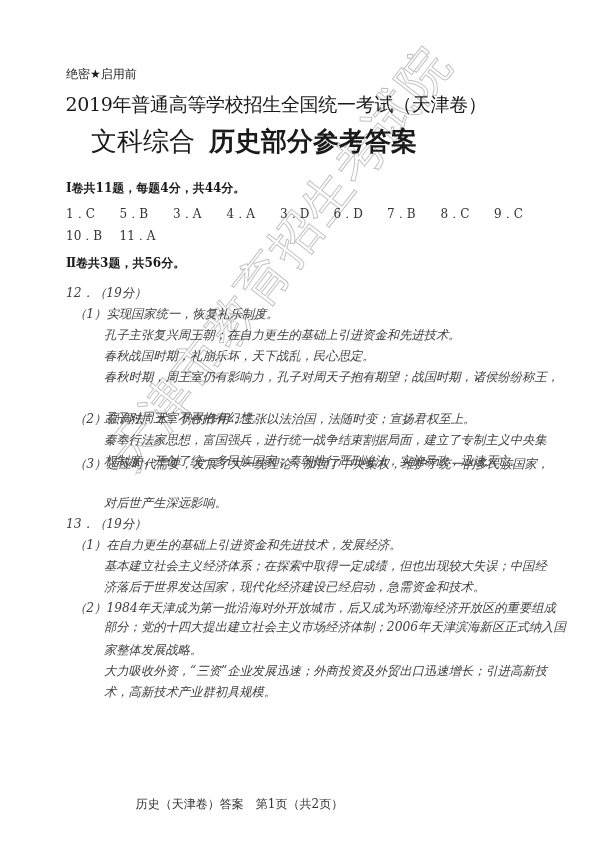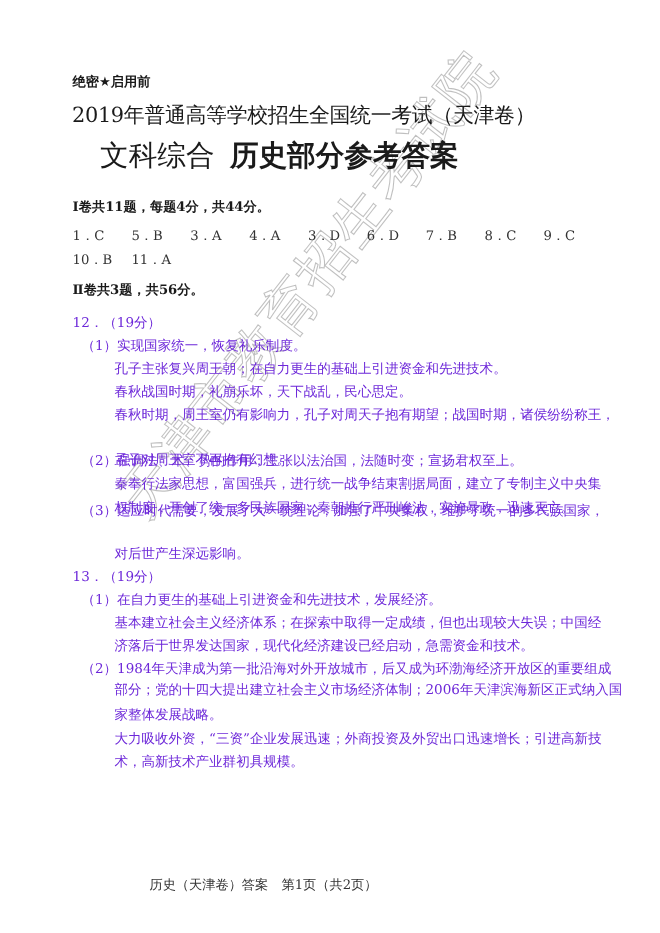--- a/index.html
+++ b/index.html
@@ -1,29 +1,29 @@
 <!DOCTYPE html>
 <html><head>
 <meta charset="utf-8">
 <style>
   html, body { margin:0; padding:0; }
   body {
     width:600px; height:848px; background:#ffffff; position:relative; overflow:hidden;
     font-family: "DejaVu Serif", "Liberation Serif", serif; color:#1a1a1a;
   }
   .abs { position:absolute; white-space:nowrap; }
-  .secret { left:66px; top:66px; font-size:12px; font-weight:bold; font-family:"DejaVu Sans", sans-serif; }
+  .secret { left:66px; top:66px; font-size:12px; font-weight:normal; font-family:"DejaVu Sans", sans-serif; }
   .title1 { left:0; width:552px; text-align:center; top:92px; font-size:19px; letter-spacing:-0.3px; }
   .title2 { left:0; width:508px; text-align:center; top:124px; font-size:26px; }
   .title2 .light { font-weight:normal; }
   .title2 .bold { font-weight:bold; font-family:"DejaVu Sans", sans-serif; margin-left:14px; }
   .sec { left:66px; font-size:12px; font-weight:bold; }
   .ans-row { left:66px; font-size:12px; color:#333; }
   .ans-row span { display:inline-block; width:53.5px; }
-  .line { font-size:12.3px; color:#6d28d9; }
+  .line { font-size:12.3px; color:#404040;font-style:italic; }
   .q { left:66px; }
   .sub { left:74px; }
   .ind { left:104px; }
   .footer { left:0; width:479px; text-align:center; top:796px; font-size:12px; color:#333; }
   .watermark {
     position:absolute; left:120px; top:430px; font-size:50px; color:rgba(0,0,0,0.14);
     font-family:"DejaVu Sans", sans-serif; transform:rotate(-52deg); transform-origin:left center;
     white-space:nowrap; letter-spacing:2px;
     -webkit-text-stroke:1px rgba(0,0,0,0.25); color:transparent;
   }

